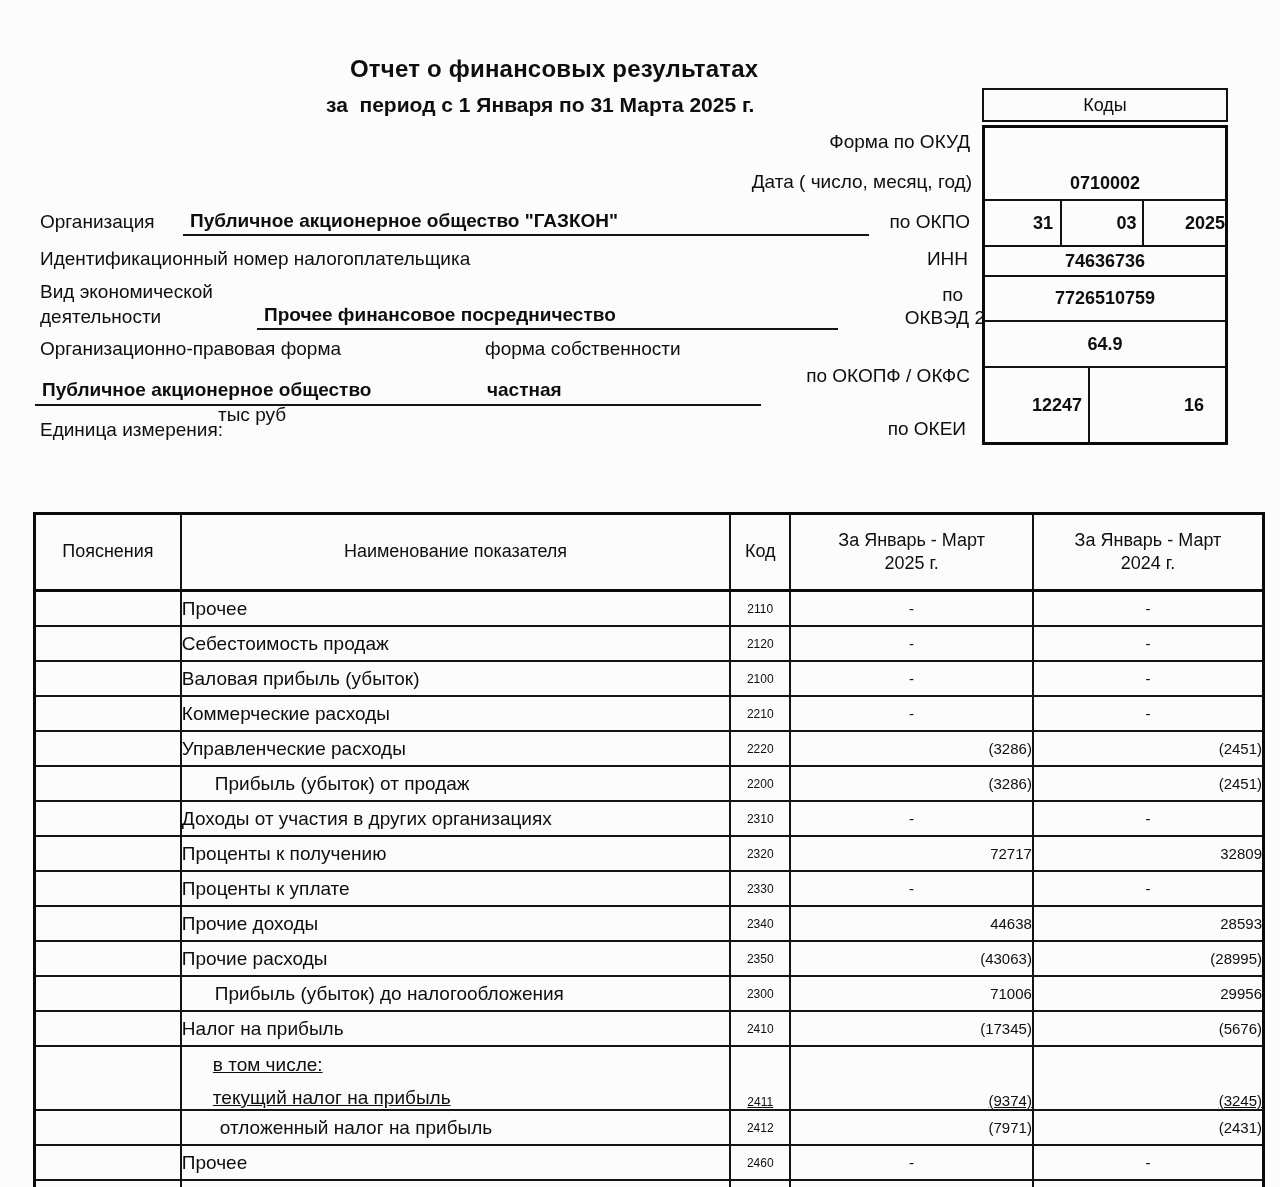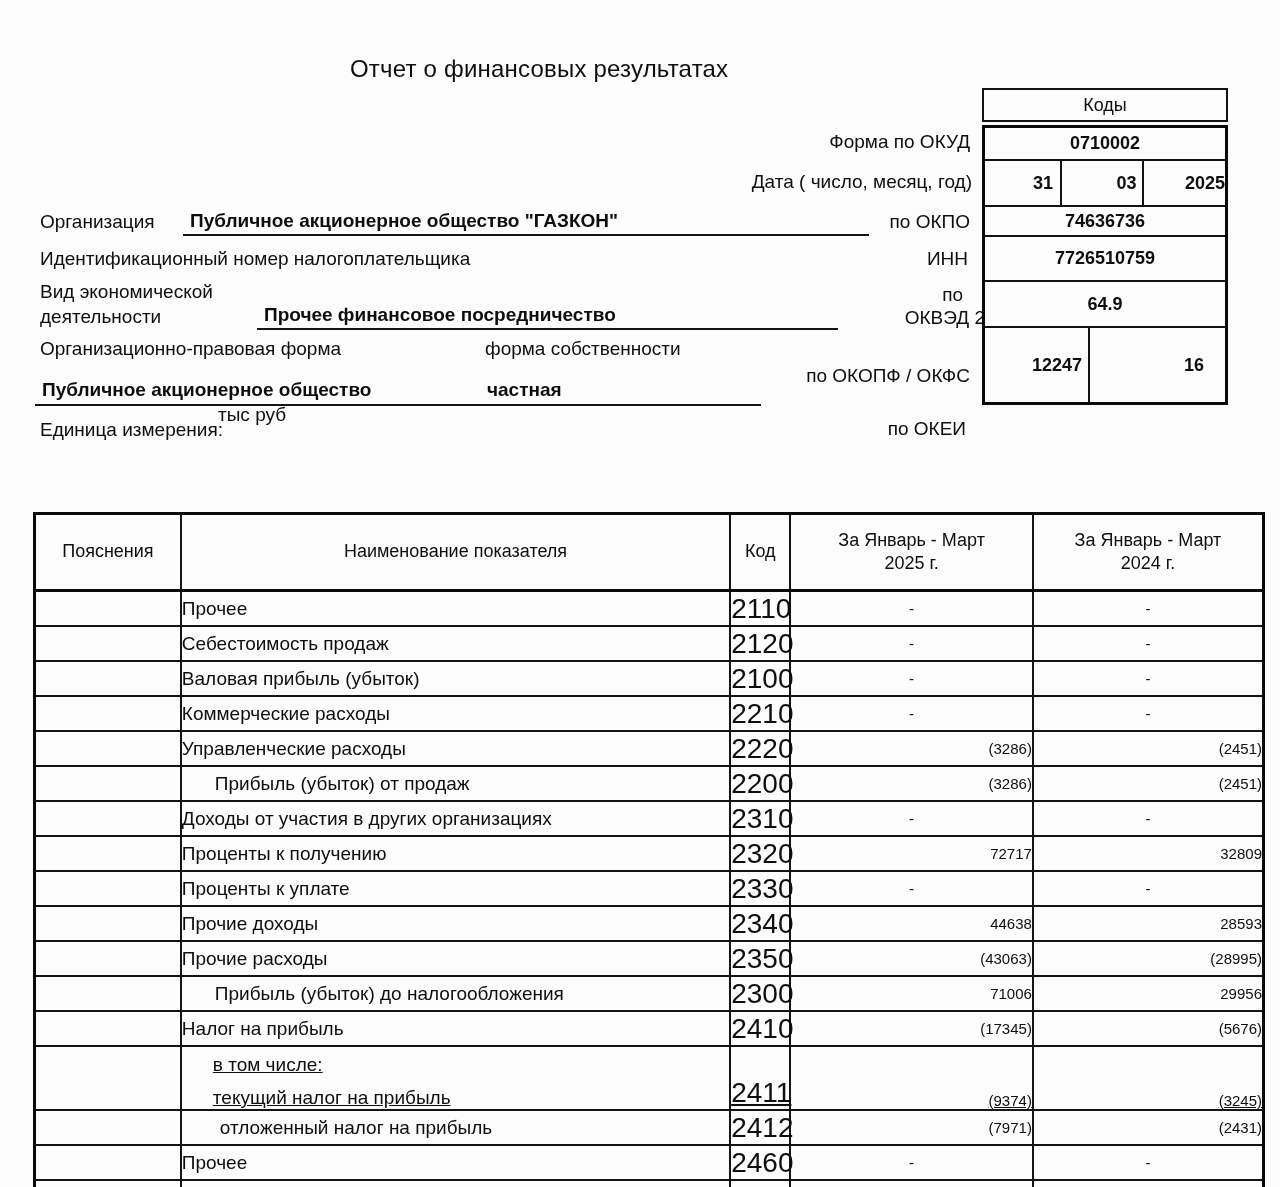--- a/index.html
+++ b/index.html
@@ -10,21 +10,21 @@
     background: #fcfcfc;
     color: #0e0e0e;
     font-family: "Liberation Sans", sans-serif;
     overflow: hidden;
   }
   .sheet { position: relative; width: 1280px; height: 1187px; }
 
   
   .doc-header { position: relative; width: 1280px; height: 512px; }
   .abs { position: absolute; white-space: nowrap; }
-  .title { font-size: 24px; font-weight: normal; letter-spacing: 0.2px; }
+  .title { font-size: 24px; font-weight: bold; letter-spacing: 0.2px; }
   .period { font-size: 21px; font-weight: bold; white-space: pre; }
   .lbl { font-size: 19px; }
   .r-lbl { font-size: 19px; text-align: right; }
   .bval { font-weight: bold; font-size: 19px; }
 
   .u-line { border-bottom: 2px solid #151515; }
   .org-line { left: 183px; top: 206px; width: 686px; height: 28px; }
   .act-line { left: 257px; top: 300px; width: 581px; height: 28px; }
   .legal-line { left: 35px; top: 375px; width: 726px; height: 29px; }
   .u-line > span { display: inline-block; padding-left: 7px; line-height: 30px; }
@@ -41,21 +41,21 @@
   }
   .codes-body { border: 3px solid #0a0a0a; margin-top: 3px; }
   .crow {
     display: flex; align-items: center; justify-content: center;
     border-bottom: 2px solid #121212;
     font-weight: bold; font-size: 18px; text-align: center;
   }
   .crow:last-child { border-bottom: none; }
   .crow .ccell { display: flex; align-items: center; justify-content: center; height: 100%; margin-left: 41px; }
   .crow .bdr { border-right: 2px solid #121212; }
-  .h-okud { height: 31px; }
+  .h-okud { height: 31px; margin-top: 40px; }
   .h-date { height: 44px; }
   .h-okpo { height: 28px; }
   .h-inn  { height: 43px; }
   .h-okved{ height: 44px; }
   .h-okopf{ height: 74px; gap: 32px; }
   .h-okei { height: 30px; }
   .w-day { width: 83px; } .w-month { width: 75px; padding-left: 8px; } .w-year { flex: 1; }
   .w-half { width: 50%; }
 
   
@@ -70,34 +70,35 @@
     border-bottom: 3px solid #0a0a0a !important; text-align: center; line-height: 1.3;
   }
   tbody td { height: 33px; }
   tr.tall td { height: 62px; text-decoration: underline; }
   .col-exp { width: 146px; } .col-name { width: 548px; } .col-code { width: 60px; }
   .col-25 { width: 242px; } .col-24 { width: 230px; }
   th.vh, td.v25, td.v24 { border-left: 3px solid #0a0a0a; }
   td.nm { font-size: 19px; padding-left: 7px; }
   td.nm.ind1 { padding-left: 33px; }
   td.nm.ind2 { padding-left: 38px; }
-  td.code-cell { text-align: center; font-size: 28px; }
+  td.code-cell { text-align: center; font-size: 12px; }
   td.val { text-align: right; padding-right: 11px; font-size: 15px; }
   td.val.dash { text-align: center; padding-right: 0; }
   td.vbottom { vertical-align: bottom; padding-bottom: 5px; }
   .sub-pre { margin-bottom: 11px; padding-left: 31px; font-size: 19px; }
   .sub-name { padding-left: 31px; font-size: 19px; }
 </style>
 </head>
 <body>
 
 <div class="sheet">
 
   <div class="doc-header">
     <div class="abs title" style="left:350px; top:55px;">Отчет о финансовых результатах</div>
+    <div class="abs period" style="left:326px; top:93px;">за  период с 1 Января по 31 Марта 2025 г.</div>
 
     <div class="abs r-lbl" style="right:310px; top:131px;">Форма по ОКУД</div>
     <div class="abs r-lbl" style="right:308px; top:171px;">Дата ( число, месяц, год)</div>
 
     <div class="abs lbl" style="left:40px; top:211px;">Организация</div>
     <div class="abs u-line org-line">
       <span class="bval">Публичное акционерное общество "ГАЗКОН"</span>
     </div>
     <div class="abs r-lbl" style="right:310px; top:211px;">по ОКПО</div>
 

